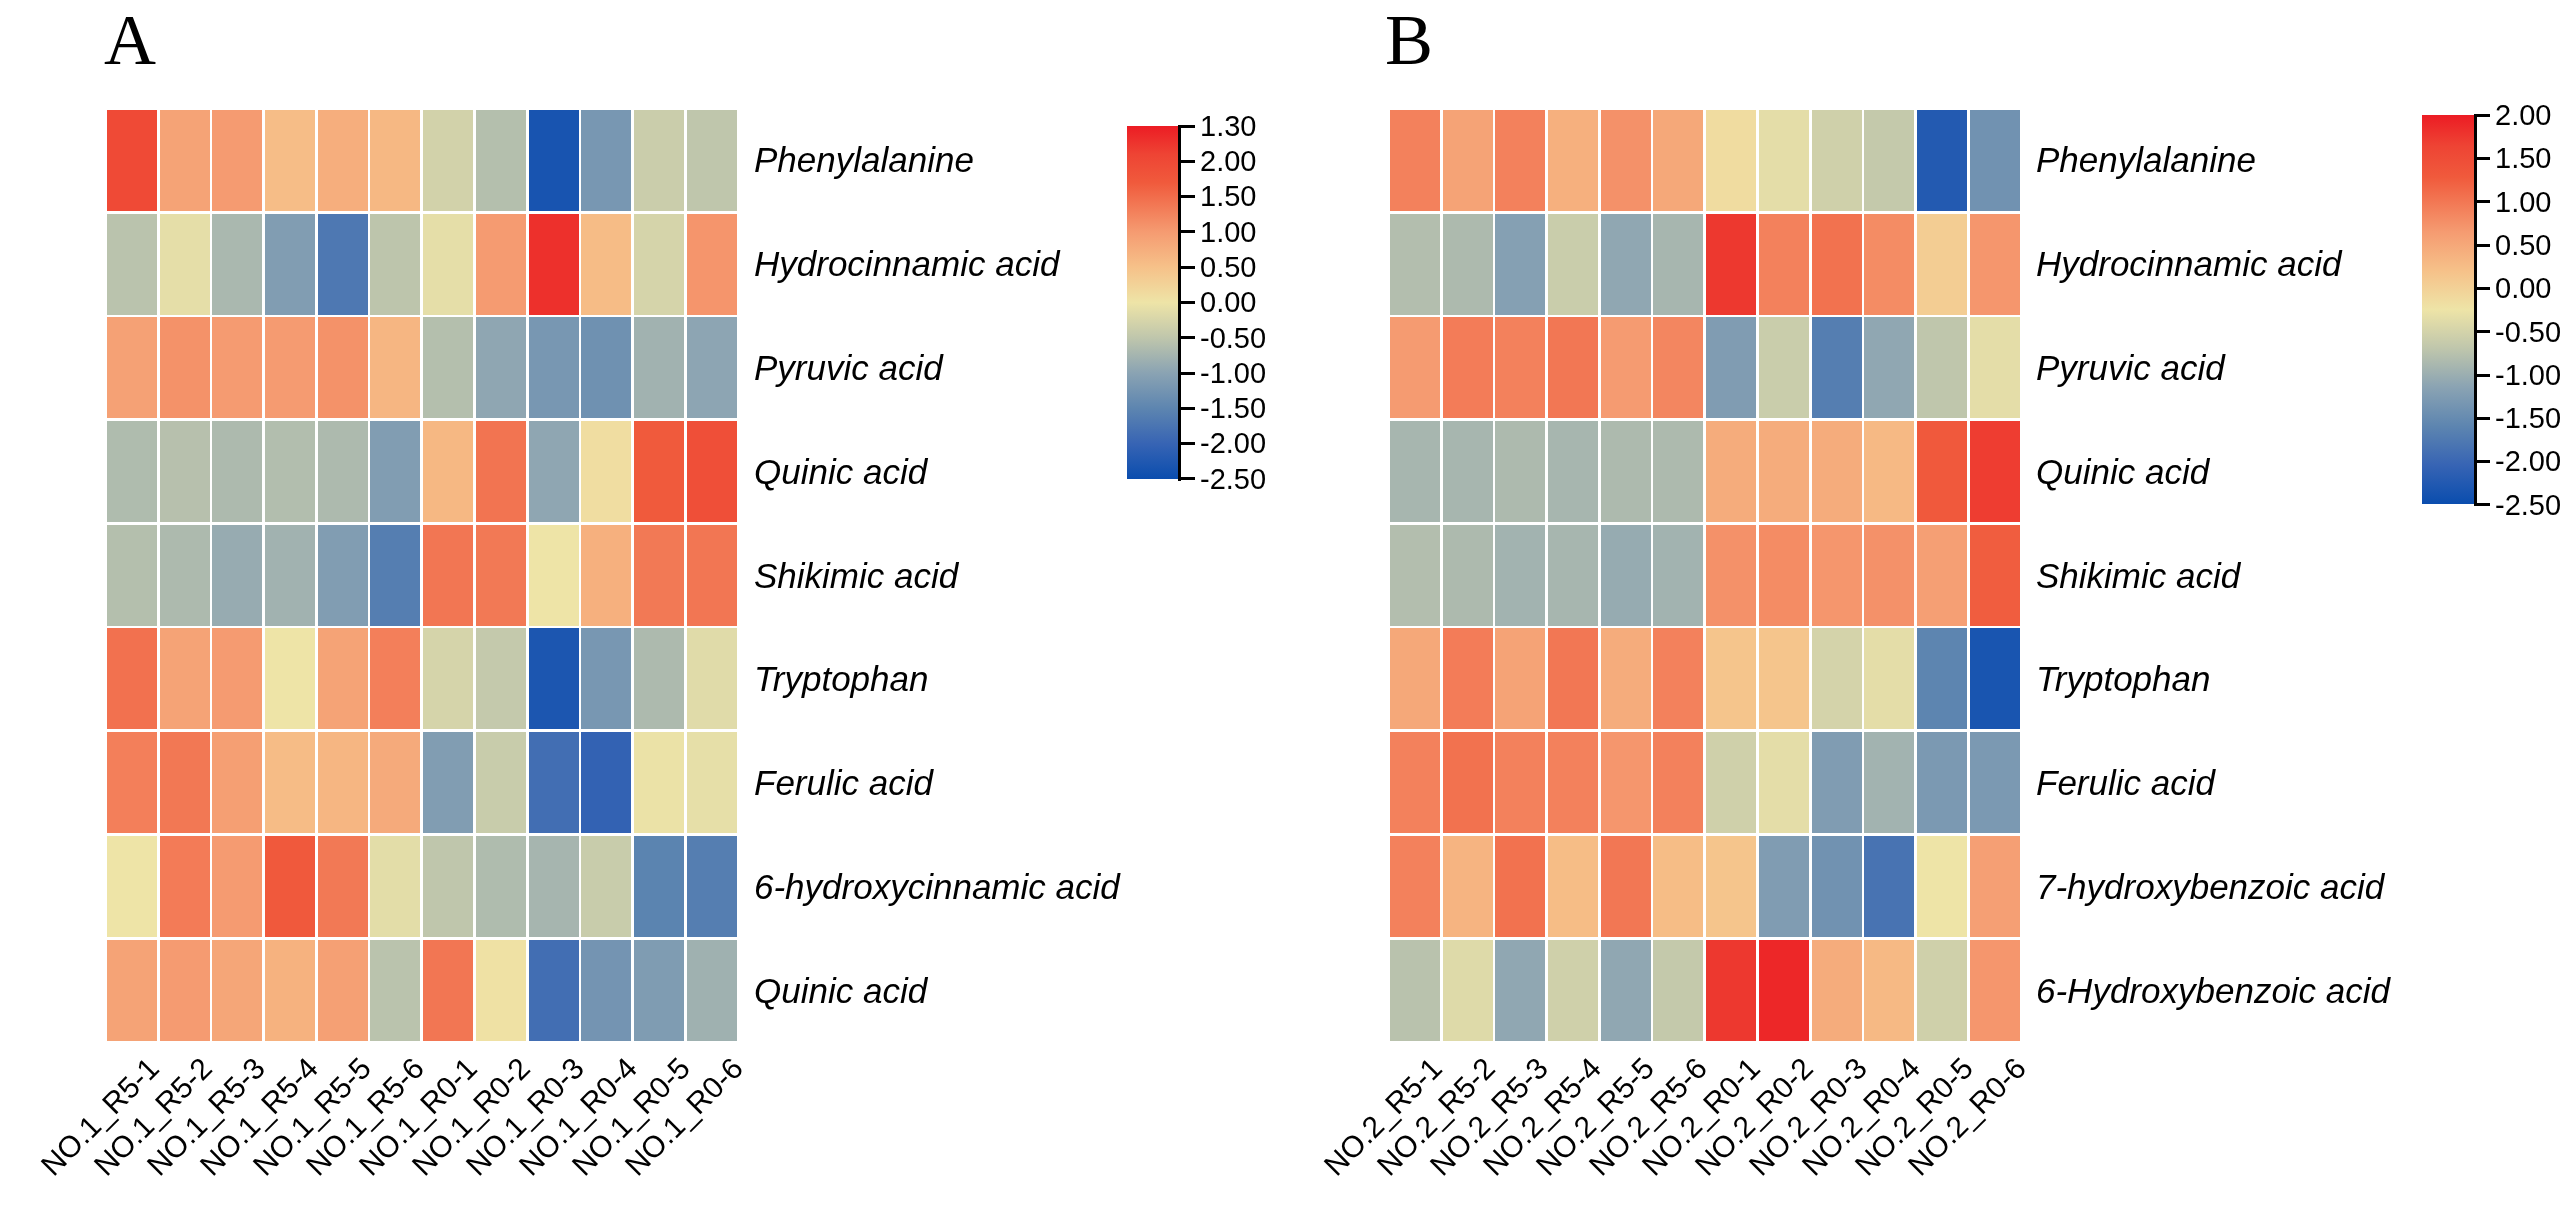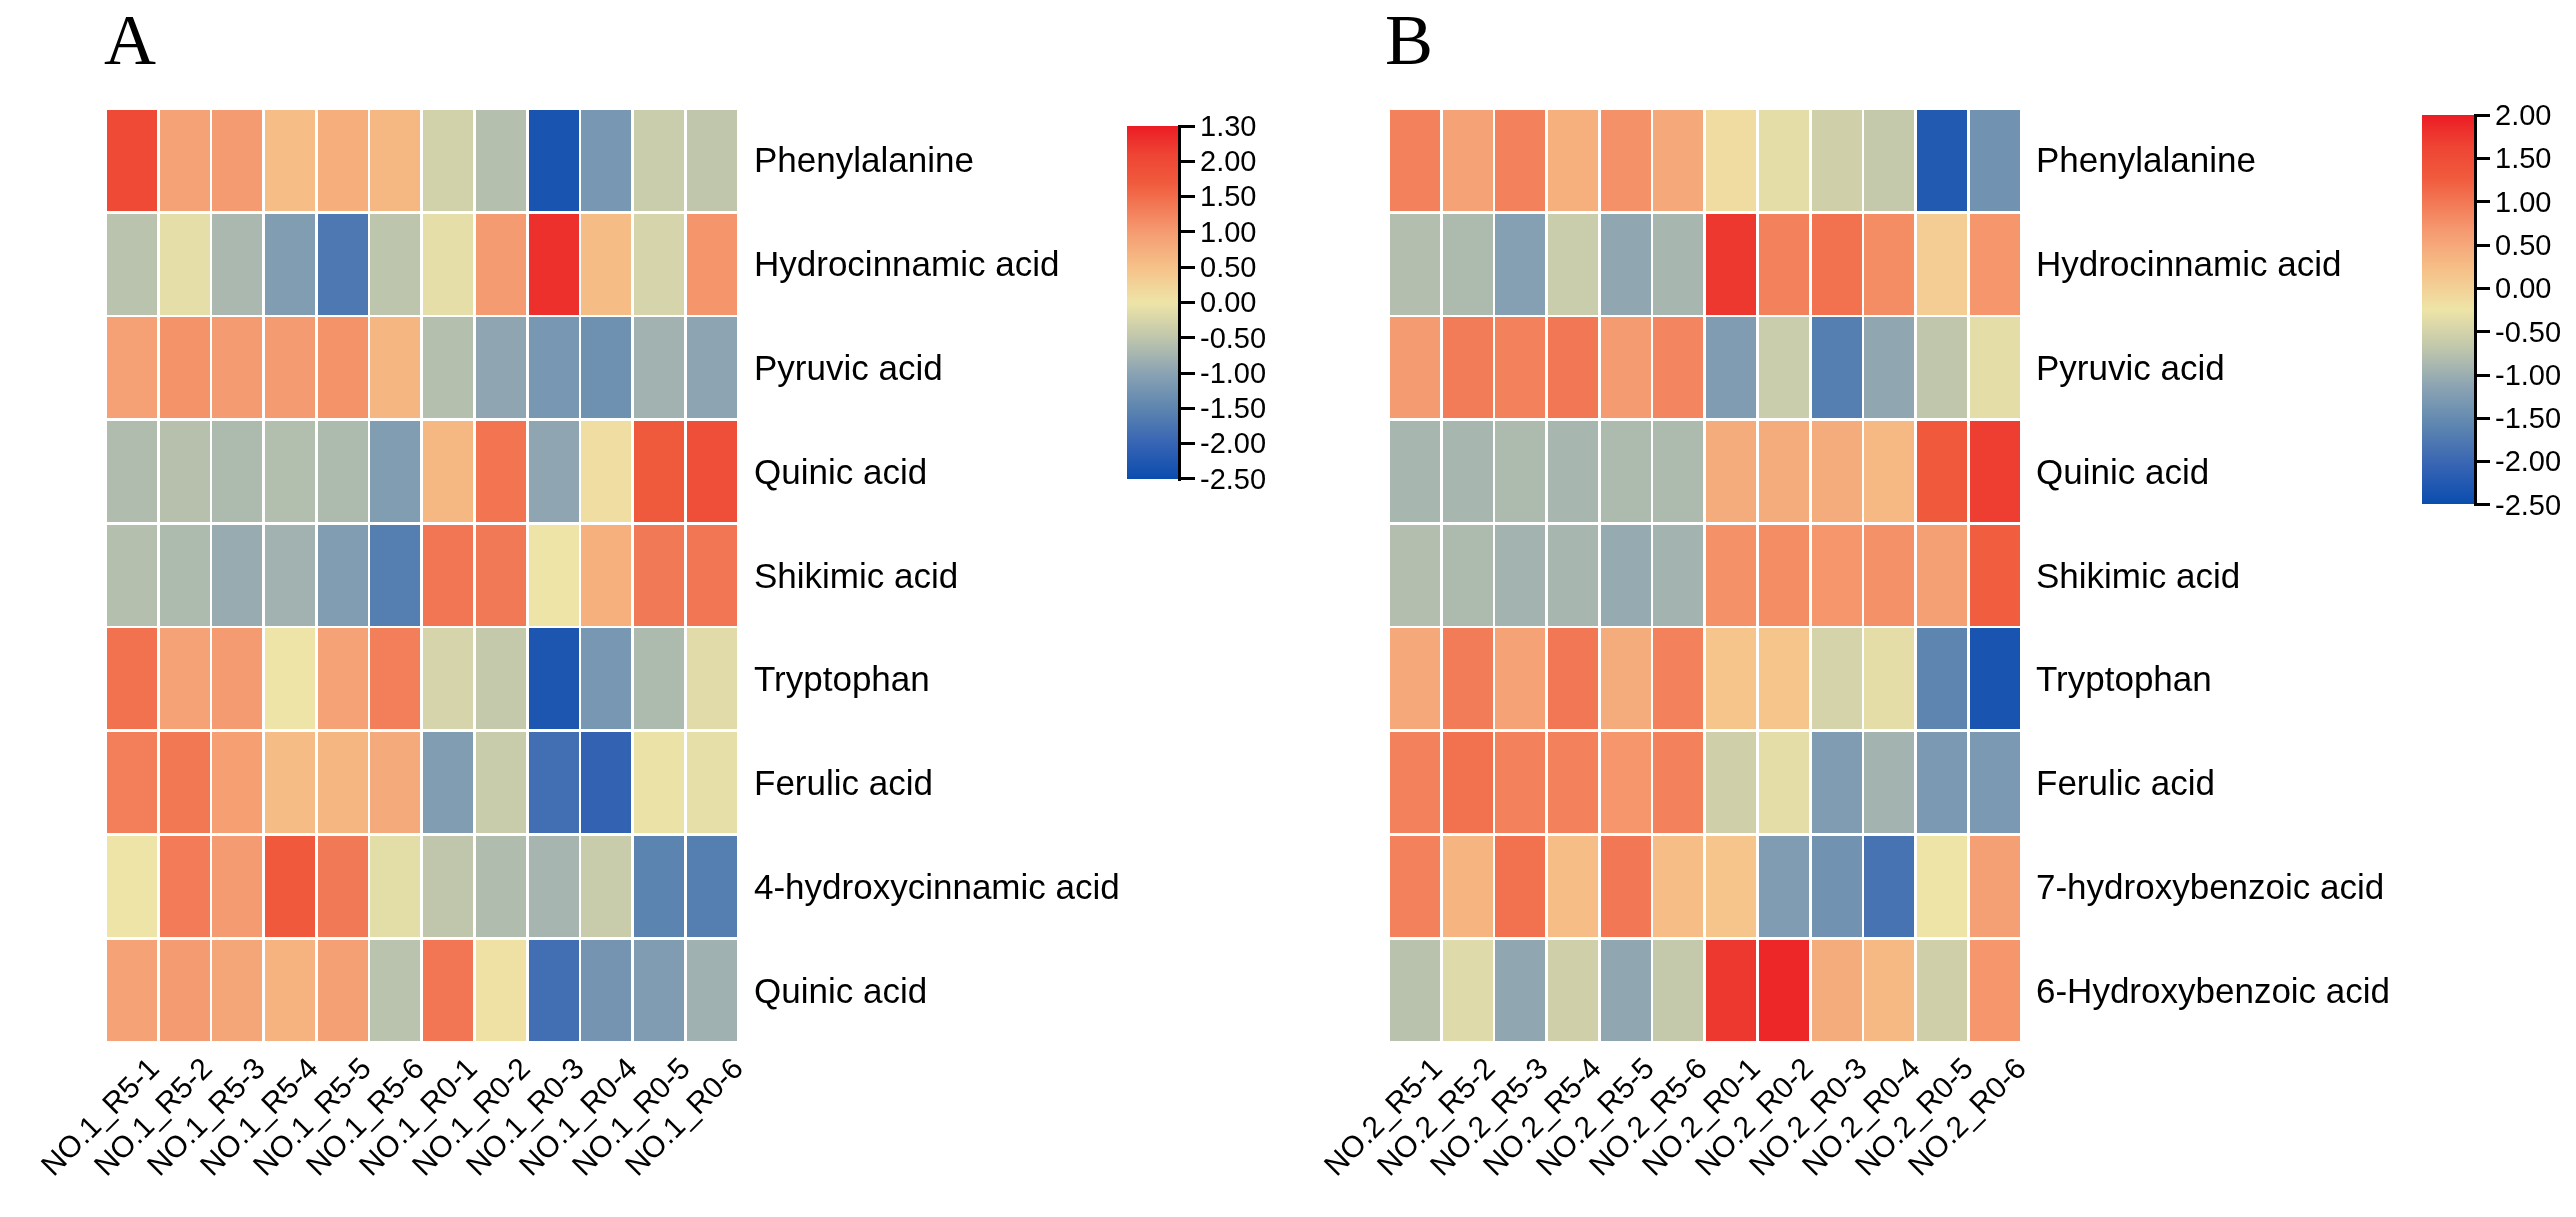--- a/index.html
+++ b/index.html
@@ -3,21 +3,21 @@
 <meta charset="utf-8">
 <style>
   html,body{margin:0;padding:0;background:#ffffff;}
   body{width:2576px;height:1217px;position:relative;overflow:hidden;
        font-family:"Liberation Sans",sans-serif;color:#000;}
   .letter{position:absolute;font-family:"Liberation Serif",serif;
           font-size:72px;line-height:1;color:#000;}
   .hm{position:absolute;display:grid;gap:2.7px;background:#ffffff;}
   .hm .cell{width:100%;height:100%;}
   .rowlab{position:absolute;font-size:35px;white-space:nowrap;
-          transform:translateY(-50%);}
+          transform:translateY(-50%);font-style:italic;}
   .collab{position:absolute;font-size:30px;white-space:nowrap;
           transform:rotate(-45deg);transform-origin:100% 0;}
   .cb-grad{position:absolute;}
   .cb-axis{position:absolute;width:3.3px;background:#000;}
   .cb-tick{position:absolute;height:3.3px;width:14.6px;background:#000;}
   .cb-lab{position:absolute;font-size:29px;white-space:nowrap;
           transform:translateY(-50%);}
 </style>
 </head>
 <body>
@@ -137,21 +137,21 @@
         <div class="cell" style="background: rgb(159, 177, 176);"></div>
       </div>
     <div id="rlA">
         <div class="rowlab" style="left: 754px; top: 160px;">Phenylalanine</div>
         <div class="rowlab" style="left: 754px; top: 264px;">Hydrocinnamic acid</div>
         <div class="rowlab" style="left: 754px; top: 368px;">Pyruvic acid</div>
         <div class="rowlab" style="left: 754px; top: 472px;">Quinic acid</div>
         <div class="rowlab" style="left: 754px; top: 576px;">Shikimic acid</div>
         <div class="rowlab" style="left: 754px; top: 679px;">Tryptophan</div>
         <div class="rowlab" style="left: 754px; top: 783px;">Ferulic acid</div>
-        <div class="rowlab" style="left: 754px; top: 887px;">4-hydroxycinnamic acid</div>
+        <div class="rowlab" style="left: 754px; top: 887px;">6-hydroxycinnamic acid</div>
         <div class="rowlab" style="left: 754px; top: 991px;">Quinic acid</div>
       </div>
     <div id="clA">
         <div class="collab" style="right: 2434px; top: 1051px;">NO.1_R5-1</div>
         <div class="collab" style="right: 2381px; top: 1051px;">NO.1_R5-2</div>
         <div class="collab" style="right: 2328px; top: 1051px;">NO.1_R5-3</div>
         <div class="collab" style="right: 2275px; top: 1051px;">NO.1_R5-4</div>
         <div class="collab" style="right: 2222px; top: 1051px;">NO.1_R5-5</div>
         <div class="collab" style="right: 2169px; top: 1051px;">NO.1_R5-6</div>
         <div class="collab" style="right: 2116px; top: 1051px;">NO.1_R0-1</div>

